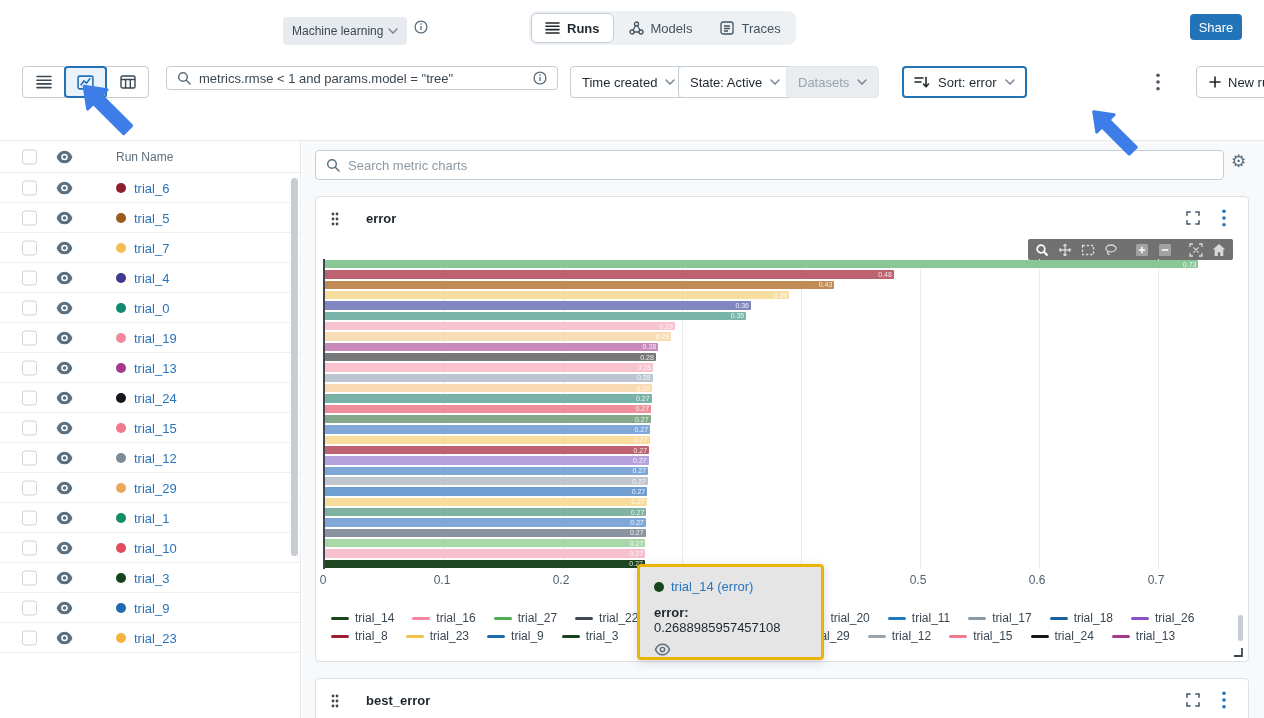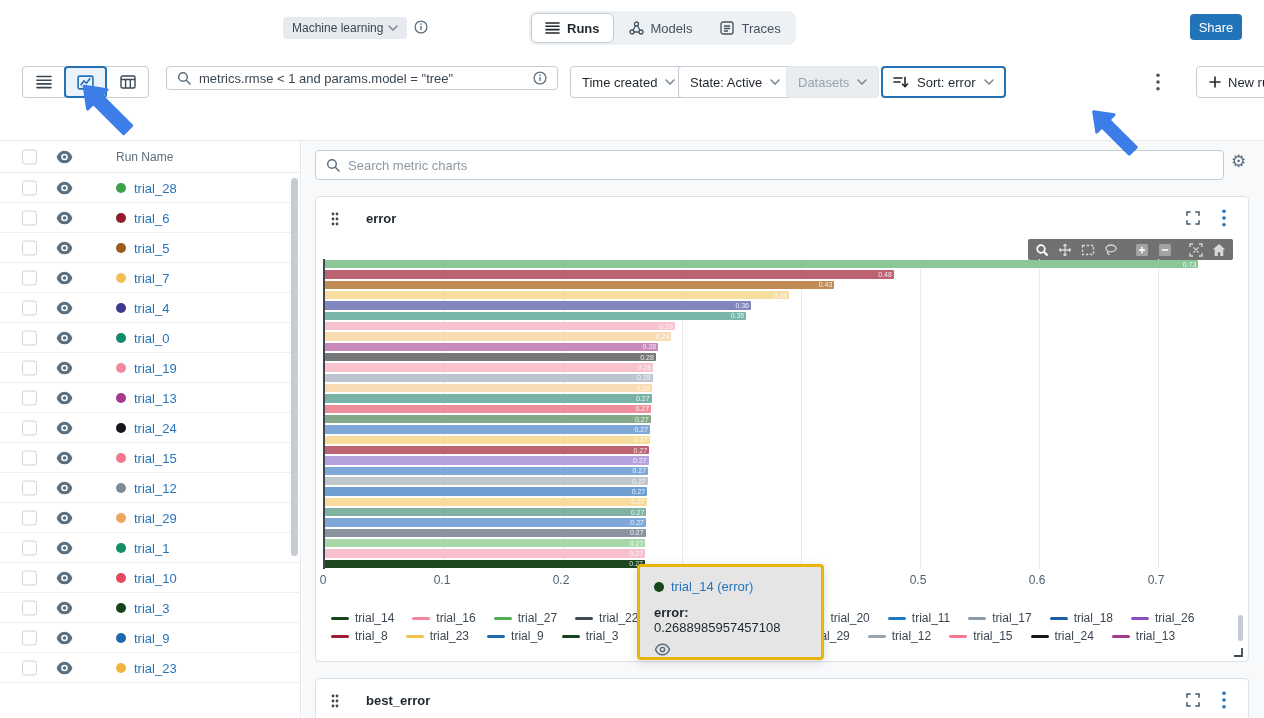--- a/index.html
+++ b/index.html
@@ -3,42 +3,42 @@
 <meta charset="utf-8">
 <style>
   * { margin:0; padding:0; box-sizing:border-box; }
   html,body { background:#fff; }
   body { font-family:"Liberation Sans","DejaVu Sans",sans-serif; color:#1F272D; }
   #app { position:relative; width:1264px; height:718px; overflow:hidden; background:#fff; }
 
   
   .page-title { position:absolute; left:14px; top:14px; font-size:18px; font-weight:700; color:#141C22; }
   .exp-tag { position:absolute; left:283px; top:17px; height:22px; display:flex; align-items:center; gap:5px;
-             background:#E7EBEF; border-radius:4px; padding:8px 9px; font-size:12px; color:#3B4752; cursor:pointer; }
+             background:#E7EBEF; border-radius:4px; padding:14px 9px; font-size:12px; color:#3B4752; cursor:pointer; }
   .hdr-info { position:absolute; left:414px; top:20px; display:flex; }
   .tabs { position:absolute; left:529px; top:11px; height:34px; background:#EEF1F4; border-radius:8px; padding:2px; display:flex; gap:2px; }
   .tab { display:flex; align-items:center; gap:7px; padding:0 13px; height:30px; border-radius:6px; font-size:13px; color:#44535F; cursor:pointer; }
   .tab.active { background:#fff; border:1px solid #C4CDD6; color:#1F272D; font-weight:600; }
   .share-btn { position:absolute; right:22px; top:14px; width:52px; height:26px; background:#2273B8; color:#fff;
                font-size:13px; border:none; border-radius:4px; cursor:pointer; }
 
   
   #toolbar { position:absolute; left:0; top:66px; width:100%; height:32px; }
   .toggles { position:absolute; left:22px; top:0; display:flex; }
   .tgl { width:43px; height:32px; border:1px solid #C4CDD6; background:#fff; display:flex; align-items:center; justify-content:center; cursor:pointer; }
   .tgl:first-child { border-radius:4px 0 0 4px; }
   .tgl:last-child { border-radius:0 4px 4px 0; }
   .tgl + .tgl { margin-left:-1px; }
   .tgl.active { border:2px solid #2272B4; background:#EAF3FB; z-index:2; border-radius:4px; }
   .search-box { position:absolute; left:166px; top:0; width:392px; height:24px; border:1px solid #C4CDD6; border-radius:4px;
                 background:#fff; display:flex; align-items:center; padding:0 10px; gap:8px; }
   .search-box input { flex:1; border:none; outline:none; font-size:13px; color:#3B4752; font-family:inherit; background:transparent; }
   .dd { position:absolute; top:0; height:32px; background:#fff; border:1px solid #C4CDD6; border-radius:4px;
         display:flex; align-items:center; gap:8px; padding:0 11px; font-size:13px; color:#1F272D; cursor:pointer; white-space:nowrap; }
-  .dd[data-i="0"]{ left:570px; } .dd[data-i="1"]{ left:678px; } .dd[data-i="2"]{ left:786px; } .dd[data-i="3"]{ left:881px; }
+  .dd[data-i="0"]{ left:570px; } .dd[data-i="1"]{ left:678px; } .dd[data-i="2"]{ left:786px; } .dd[data-i="3"]{ left:902px; }
   .dd.disabled { background:#E9EDF0; border-color:#E2E7EB; color:#98A4AE; cursor:default; }
   .dd.highlighted { border:2px solid #2272B4; padding:0 10px; }
   .kebab-btn { position:absolute; left:1152px; top:7px; cursor:pointer; display:flex; padding:0 4px; }
   .new-run-btn { position:absolute; left:1196px; top:0; width:100px; height:32px; background:#fff; border:1px solid #C4CDD6;
                  border-radius:4px; display:flex; align-items:center; gap:7px; padding:0 12px; font-size:13px; color:#1F272D; cursor:pointer; }
   .groupby-btn { position:absolute; left:22px; top:104px; height:28px; background:#fff; border:1px solid #C4CDD6; border-radius:4px;
                  display:flex; align-items:center; gap:7px; padding:0 10px; font-size:12px; color:#1F272D; cursor:pointer; }
 
   
   #content-divider { position:absolute; left:0; top:140px; width:100%; border-top:1px solid #E7EAED; }
@@ -291,32 +291,20 @@
     <div id="run-rows">
         <div class="run-row">
           <span class="cb"></span>
           <span class="eye">
             <svg width="17" height="13" viewBox="0 0 16 12">
               <path d="M8 0C4.7 0 1.9 2.3.6 6 1.9 9.7 4.7 12 8 12s6.1-2.3 7.4-6C14.1 2.3 11.3 0 8 0z" fill="#5A6F7F"></path>
               <circle cx="8" cy="6" r="3.1" fill="#fff"></circle>
               <circle cx="8" cy="6" r="1.7" fill="#5A6F7F"></circle>
             </svg>
           </span>
-          <span class="dot" style="background:#3BA24B"></span>
-          <a class="run-link">trial_28</a>
-        </div>
-        <div class="run-row">
-          <span class="cb"></span>
-          <span class="eye">
-            <svg width="17" height="13" viewBox="0 0 16 12">
-              <path d="M8 0C4.7 0 1.9 2.3.6 6 1.9 9.7 4.7 12 8 12s6.1-2.3 7.4-6C14.1 2.3 11.3 0 8 0z" fill="#5A6F7F"></path>
-              <circle cx="8" cy="6" r="3.1" fill="#fff"></circle>
-              <circle cx="8" cy="6" r="1.7" fill="#5A6F7F"></circle>
-            </svg>
-          </span>
           <span class="dot" style="background:#8F1D2C"></span>
           <a class="run-link">trial_6</a>
         </div>
         <div class="run-row">
           <span class="cb"></span>
           <span class="eye">
             <svg width="17" height="13" viewBox="0 0 16 12">
               <path d="M8 0C4.7 0 1.9 2.3.6 6 1.9 9.7 4.7 12 8 12s6.1-2.3 7.4-6C14.1 2.3 11.3 0 8 0z" fill="#5A6F7F"></path>
               <circle cx="8" cy="6" r="3.1" fill="#fff"></circle>
               <circle cx="8" cy="6" r="1.7" fill="#5A6F7F"></circle>

